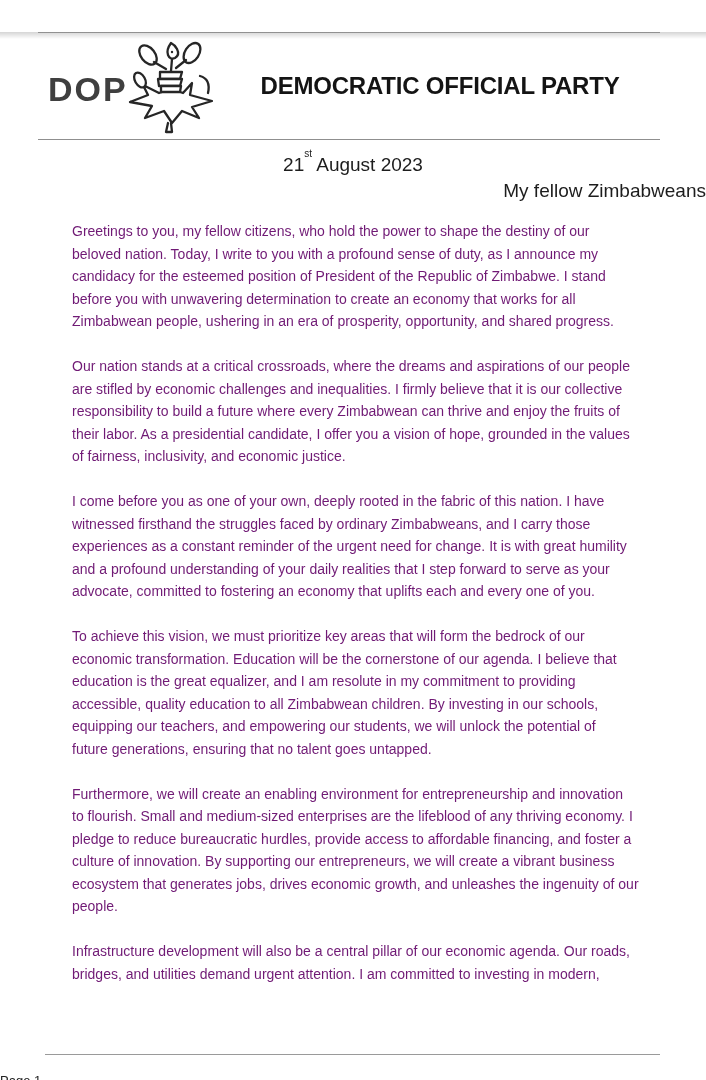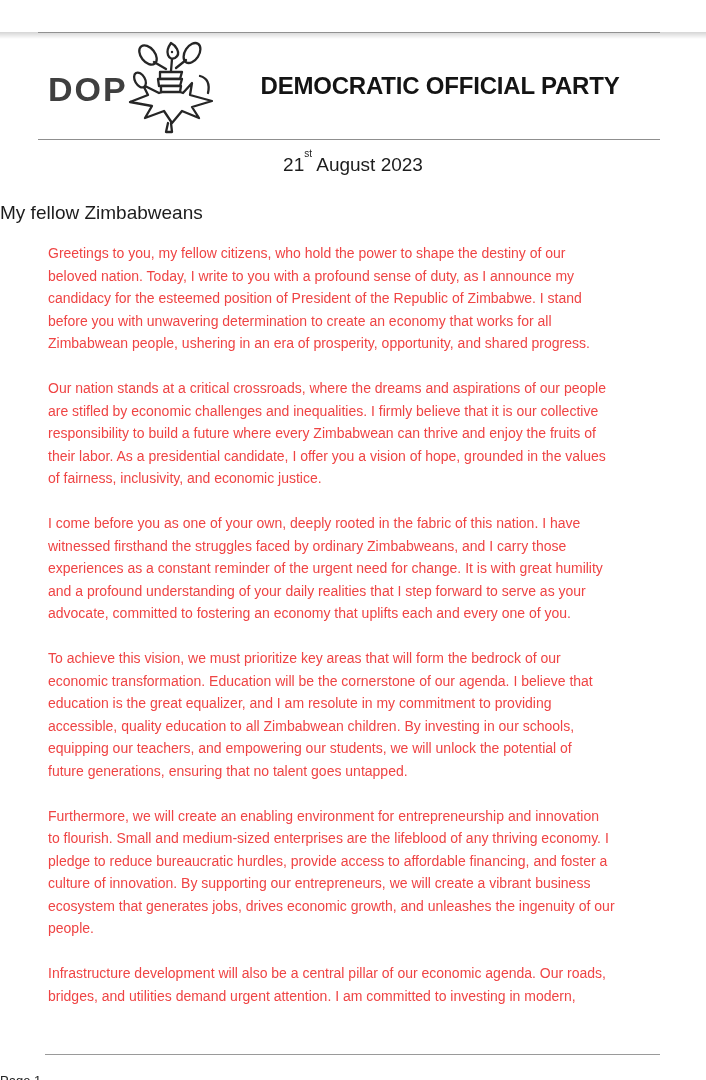--- a/index.html
+++ b/index.html
@@ -29,26 +29,26 @@
     flex: 1; text-align: center;
     font-size: 24px; font-weight: bold; color: #141414;
     letter-spacing: -0.2px;
   }
   .date {
     margin-top: 8px; text-align: center;
     font-size: 19px; line-height: 26px; color: #1d1d1d;
   }
   .date sup { font-size: 10px; position: relative; top: -7px; }
   .salutation {
-    margin-top: 22px; text-align: left;
+    text-align: right;
     font-size: 19px; line-height: 26px; color: #1d1d1d;
   }
   .body-text {
-    margin: 16px 33px 0 48px;
-    font-size: 14px; line-height: 22.5px; color: #ef4444;
+    margin: 16px 33px 0 72px;
+    font-size: 14px; line-height: 22.5px; color: #701a75;
   }
   .body-text p { margin: 0 0 22.5px 0; white-space: pre-line; }
   .footer { position: absolute; top: 1022px; left: 0; width: 100%; }
   .rule-footer { margin: 0 46px 0 45px; border-top: 1.4px solid #9a9a9a; }
   .page-num { text-align: left; margin-top: 18px; font-size: 13px; color: #222222; }
 </style>
 </head>
 <body>
 
 <div class="page">

